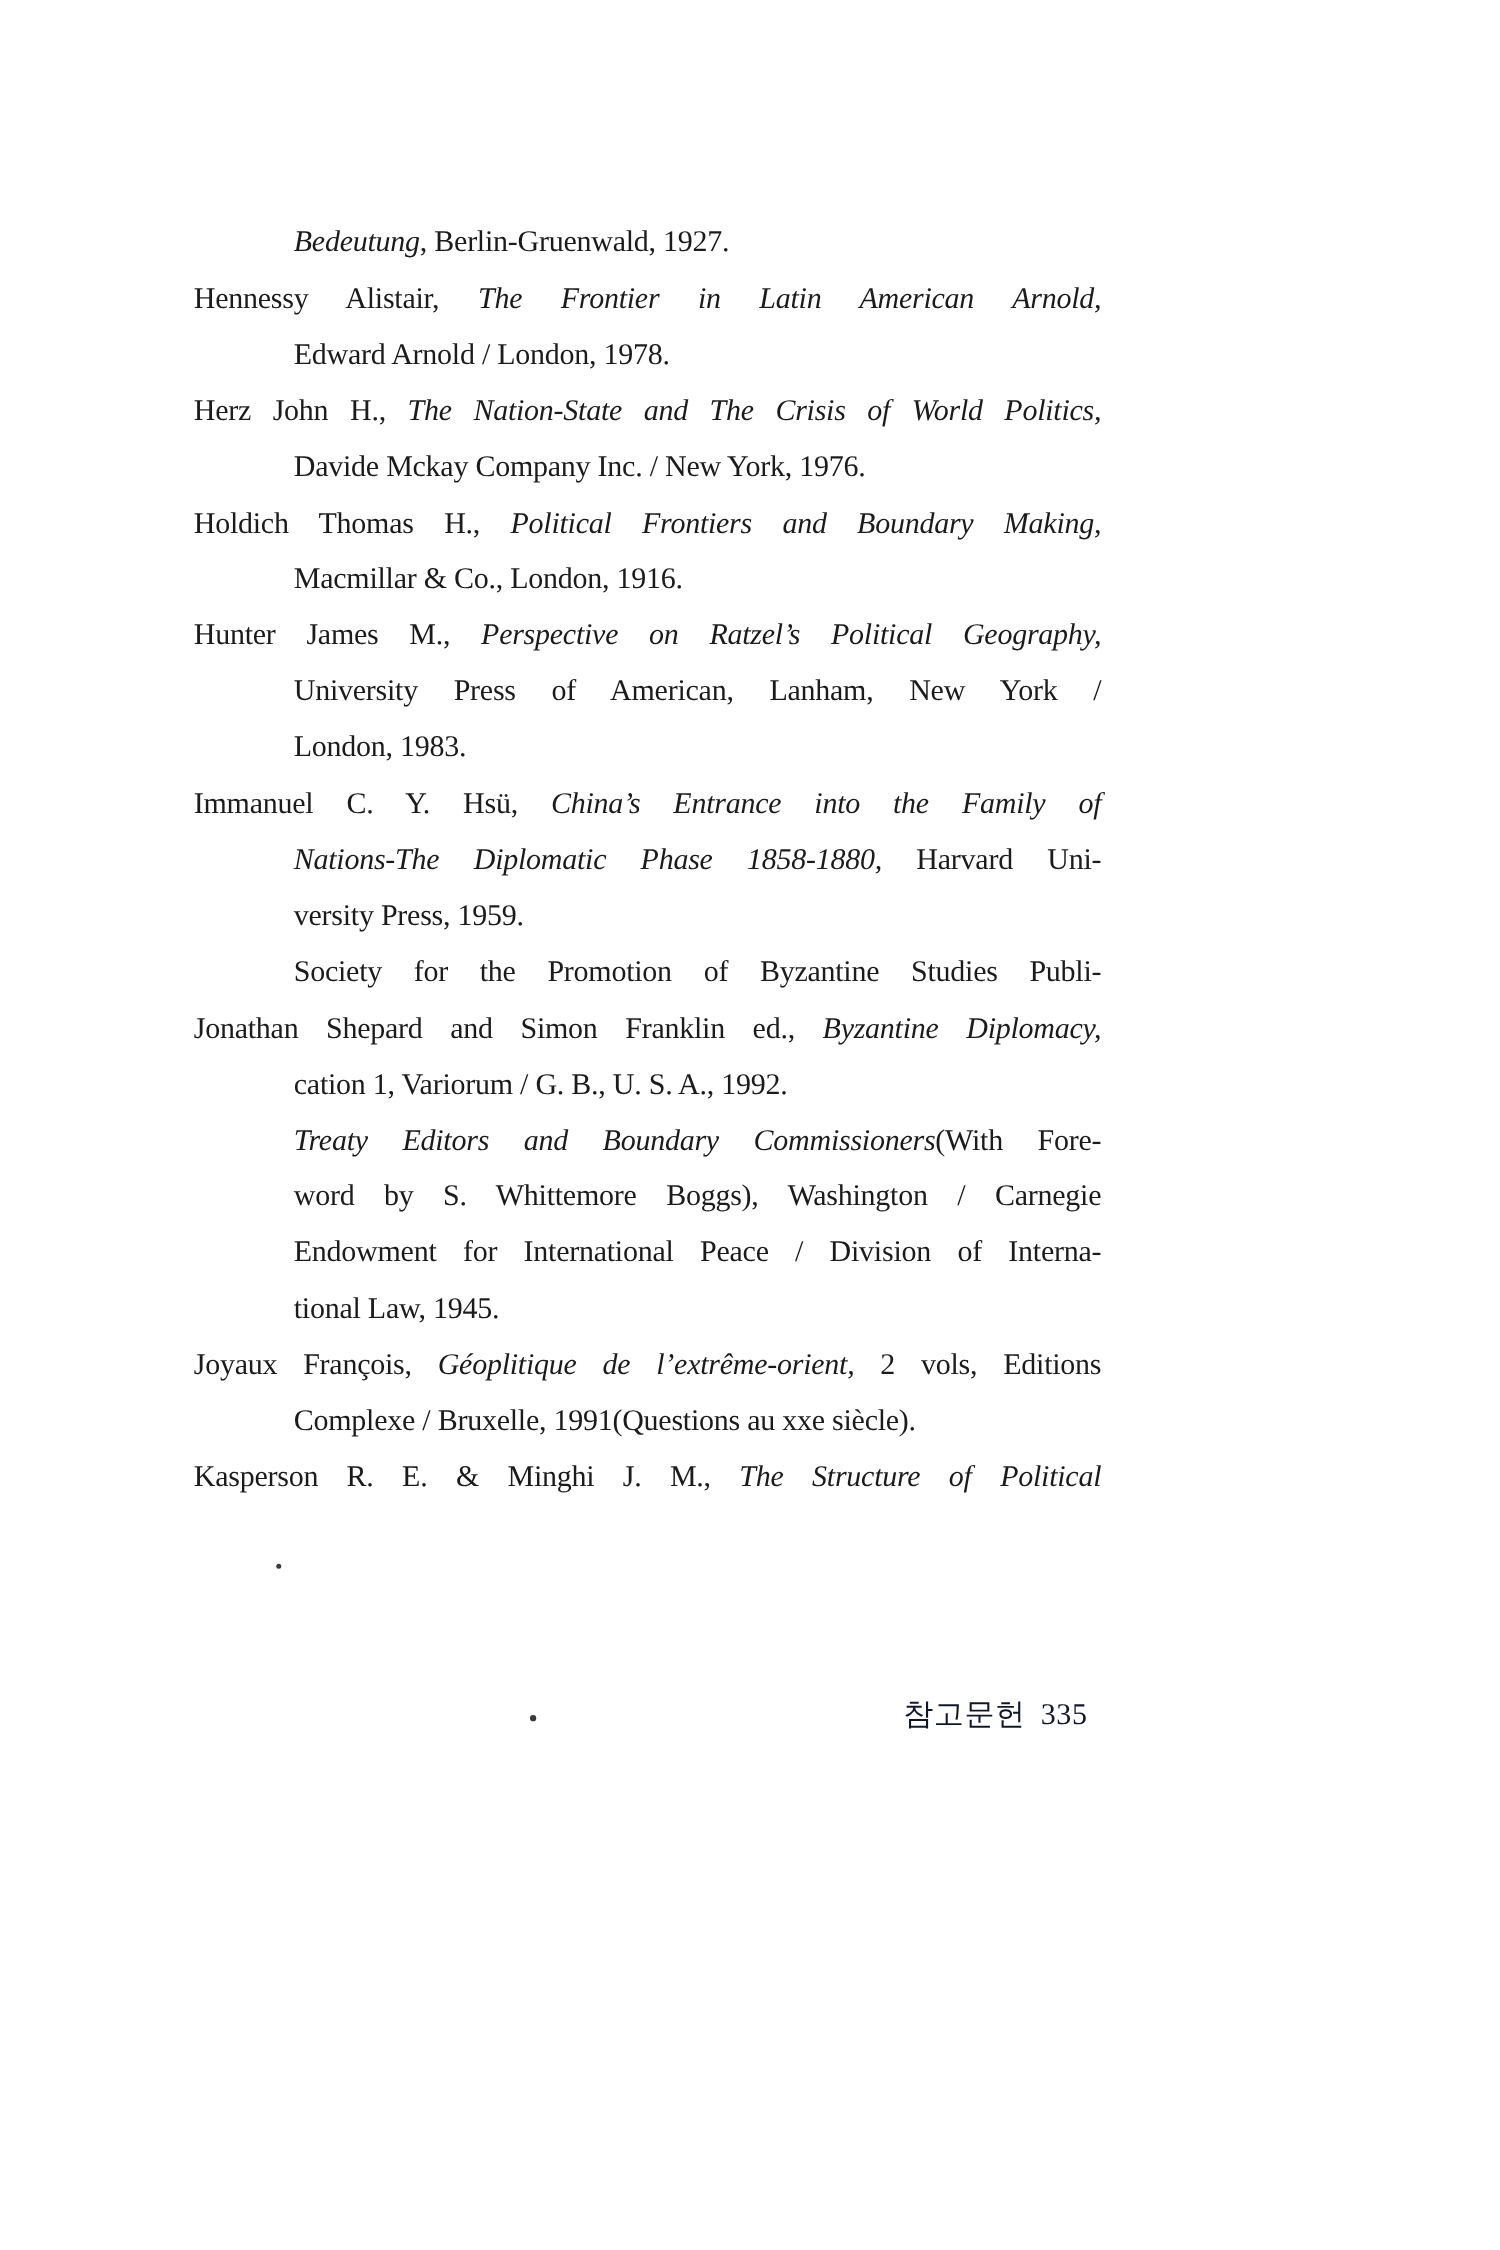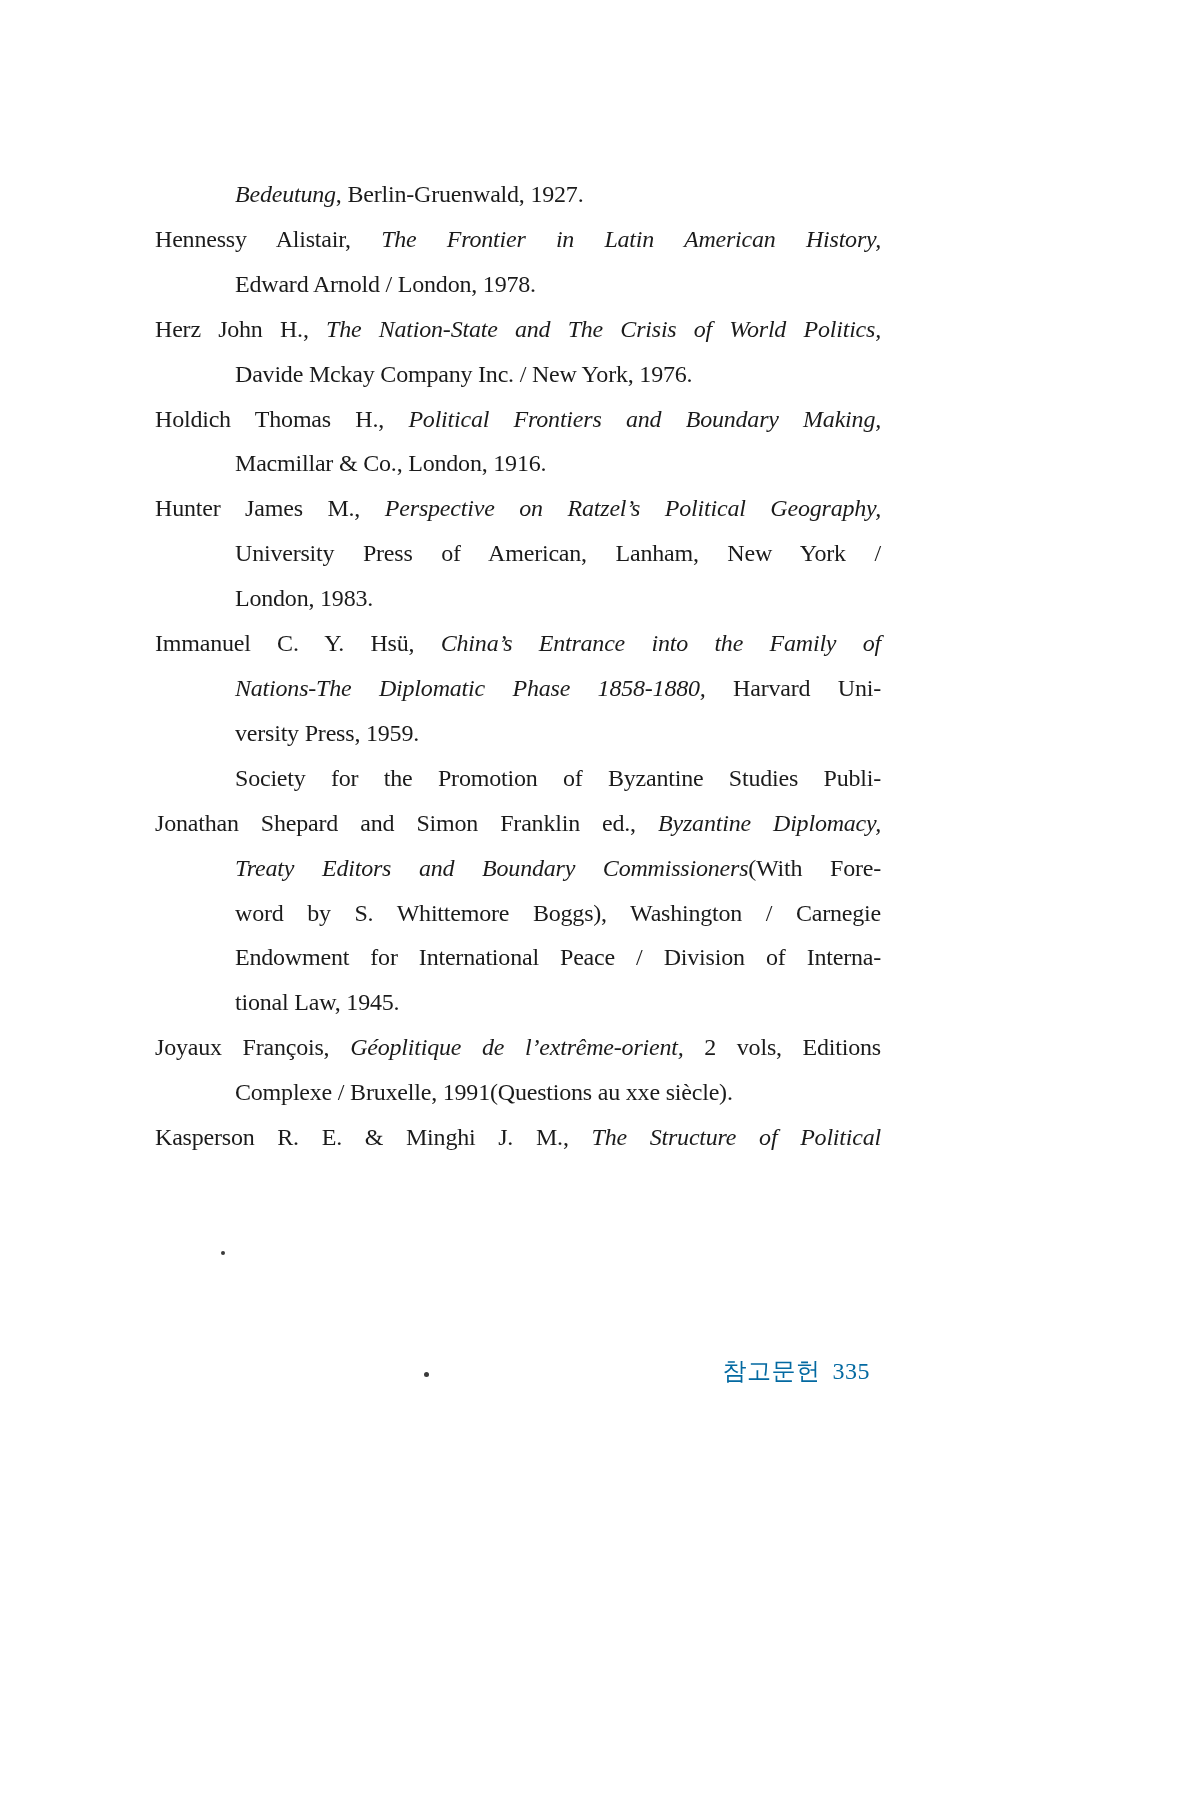--- a/index.html
+++ b/index.html
@@ -24,36 +24,36 @@
   .line { min-height: 44.9px; }
   .line.indent { margin-left: 80px; }
   .line.j { text-align: justify; text-align-last: justify; }
   .it { font-style: italic; }
   .footer {
     position: absolute;
     top: 1355px;
     right: 330px;
     font-size: 24px;
     letter-spacing: 0.5px;
-    color: #0369a1;
+    color: #0f172a;
   }
   .footer .num { margin-left: 12px; }
   .speck { position: absolute; background: #3a3a3a; border-radius: 50%; }
   #speck-1 { left: 424px; top: 1372px; width: 5px; height: 5px; }
   #speck-2 { left: 221px; top: 1251px; width: 4px; height: 4px; }
 </style>
 </head>
 <body>
 
 <main class="content">
     <div class="entry">
       <div class="line indent"><span class="it">Bedeutung</span><span>, Berlin-Gruenwald, 1927.</span></div>
     </div>
     <div class="entry">
-      <div class="line j"><span>Hennessy Alistair, </span><span class="it">The Frontier in Latin American History,</span></div>
+      <div class="line j"><span>Hennessy Alistair, </span><span class="it">The Frontier in Latin American Arnold,</span></div>
       <div class="line indent"><span>Edward Arnold / London, 1978.</span></div>
     </div>
     <div class="entry">
       <div class="line j"><span>Herz John H., </span><span class="it">The Nation-State and The Crisis of World Politics,</span></div>
       <div class="line indent"><span>Davide Mckay Company Inc. / New York, 1976.</span></div>
     </div>
     <div class="entry">
       <div class="line j"><span>Holdich Thomas H., </span><span class="it">Political Frontiers and Boundary Making,</span></div>
       <div class="line indent"><span>Macmillar &amp; Co., London, 1916.</span></div>
     </div>
@@ -63,20 +63,21 @@
       <div class="line indent"><span>London, 1983.</span></div>
     </div>
     <div class="entry">
       <div class="line j"><span>Immanuel C. Y. Hsü, </span><span class="it">China’s Entrance into the Family of</span></div>
       <div class="line j indent"><span class="it">Nations-The Diplomatic Phase 1858-1880,</span><span> Harvard Uni-</span></div>
       <div class="line indent"><span>versity Press, 1959.</span></div>
     </div>
     <div class="entry">
       <div class="line j indent"><span>Society for the Promotion of Byzantine Studies Publi-</span></div>
       <div class="line j"><span>Jonathan Shepard and Simon Franklin ed., </span><span class="it">Byzantine Diplomacy,</span></div>
+      <div class="line indent"><span>cation 1, Variorum / G. B., U. S. A., 1992.</span></div>
     </div>
     <div class="entry">
       <div class="line j indent"><span class="it">Treaty Editors and Boundary Commissioners</span><span>(With Fore-</span></div>
       <div class="line j indent"><span>word by S. Whittemore Boggs), Washington / Carnegie</span></div>
       <div class="line j indent"><span>Endowment for International Peace / Division of Interna-</span></div>
       <div class="line indent"><span>tional Law, 1945.</span></div>
     </div>
     <div class="entry">
       <div class="line j"><span>Joyaux François, </span><span class="it">Géoplitique de l’extrême-orient,</span><span> 2 vols, Editions</span></div>
       <div class="line indent"><span>Complexe / Bruxelle, 1991(Questions au xxe siècle).</span></div>

